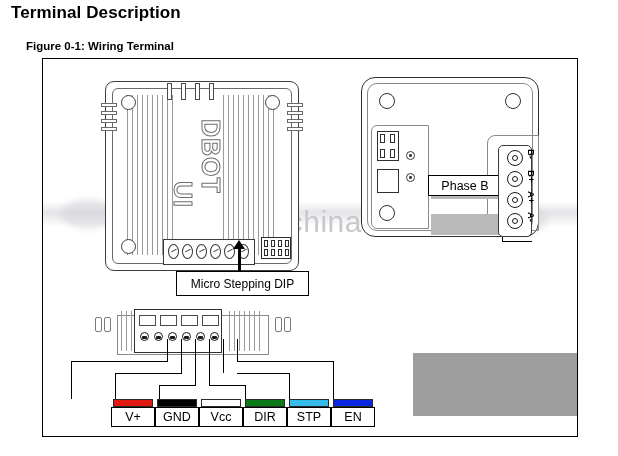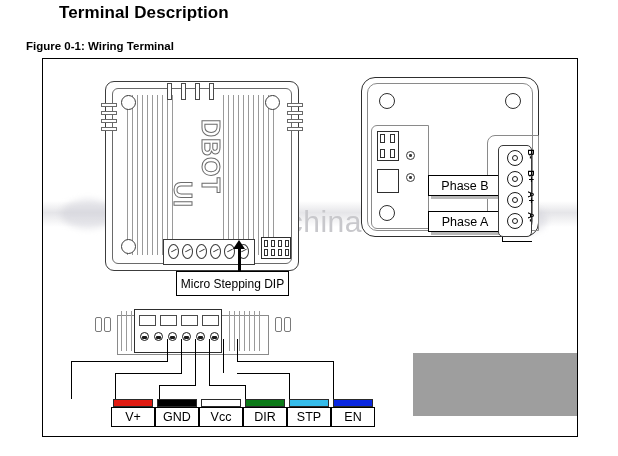--- a/index.html
+++ b/index.html
@@ -18,21 +18,20 @@
 
   
   #page-title {
     position: absolute;
     left: 11px;
     top: 3px;
     font-size: 17px;
     font-weight: bold;
     letter-spacing: 0.1px;
     white-space: nowrap;
-    margin-left: 48px;
   }
   #figure-caption {
     position: absolute;
     left: 26px;
     top: 40px;
     font-size: 11.5px;
     font-weight: bold;
     white-space: nowrap;
   }
 
@@ -197,21 +196,21 @@
     border: 1px solid #2e2e2e;
     background: #fff;
     box-sizing: border-box;
   }
 
   
   #dip-callout {
     position: absolute;
     left: 133px;
     top: 212px;
-    width: 113px;
+    width: 133px;
     height: 25px;
     border: 1.3px solid #000;
     background: #fff;
     box-sizing: border-box;
     display: flex;
     align-items: center;
     justify-content: center;
     font-size: 12px;
     white-space: nowrap;
   }
@@ -659,21 +658,20 @@
     <div class="rb-comp" style="left:16px; top:92px; width:22px; height:24px;"></div>
     <div class="rb-pad" style="left:45px; top:74px;"></div>
     <div class="rb-pad" style="left:45px; top:96px;"></div>
 
     <div class="rb-subframe" style="left:126px; top:58px; width:52px; height:96px; border-radius:8px 0 0 8px;"></div>
   </div>
 
   <div class="phase-shadow" style="left:388px; top:119px;"></div>
   <div class="phase-box" style="left:385px; top:116px;">Phase B</div>
   <div class="phase-shadow" style="left:388px; top:155px;"></div>
-  <div class="phase-box" style="left:385px; top:152px;">Phase A</div>
 
   <div class="ln lh" style="left:459px; top:126px; width:30px; height:1.4px;"></div>
   <div class="ln lh" style="left:459px; top:146px; width:30px; height:1.4px;"></div>
   <div class="ln lh" style="left:459px; top:162px; width:30px; height:1.4px;"></div>
   <div class="ln lh" style="left:459px; top:182px; width:30px; height:1.4px;"></div>
   <div class="ln lv" style="left:459px; top:126px; height:21px; width:1.4px;"></div>
   <div class="ln lv" style="left:459px; top:162px; height:21px; width:1.4px;"></div>
 
   <div id="screw-bank">
     <div class="bank-screw" style="top:4px;"></div>

